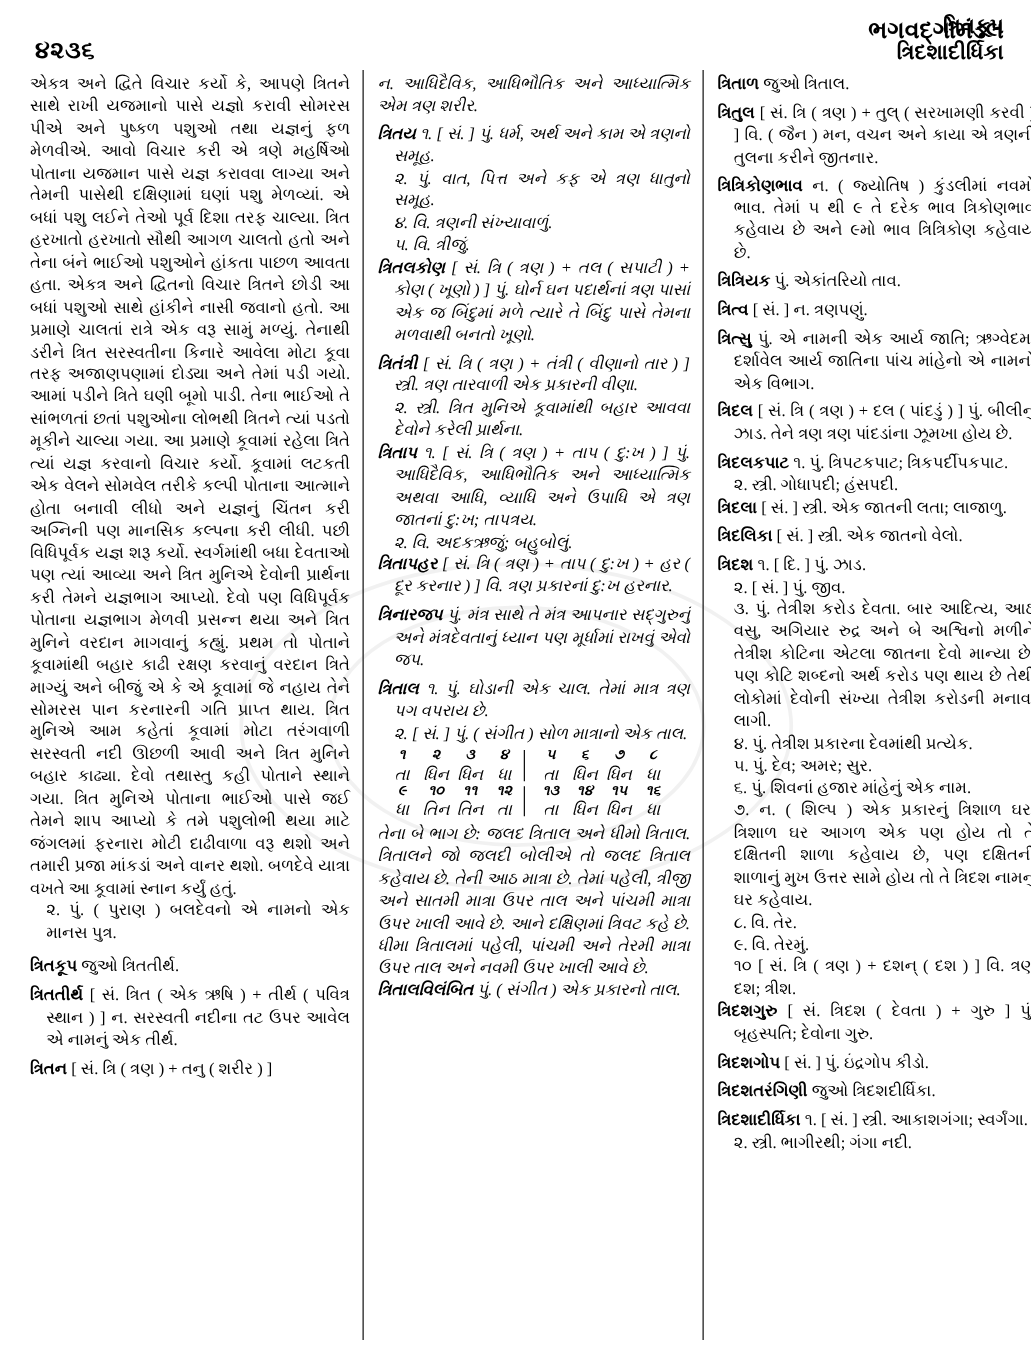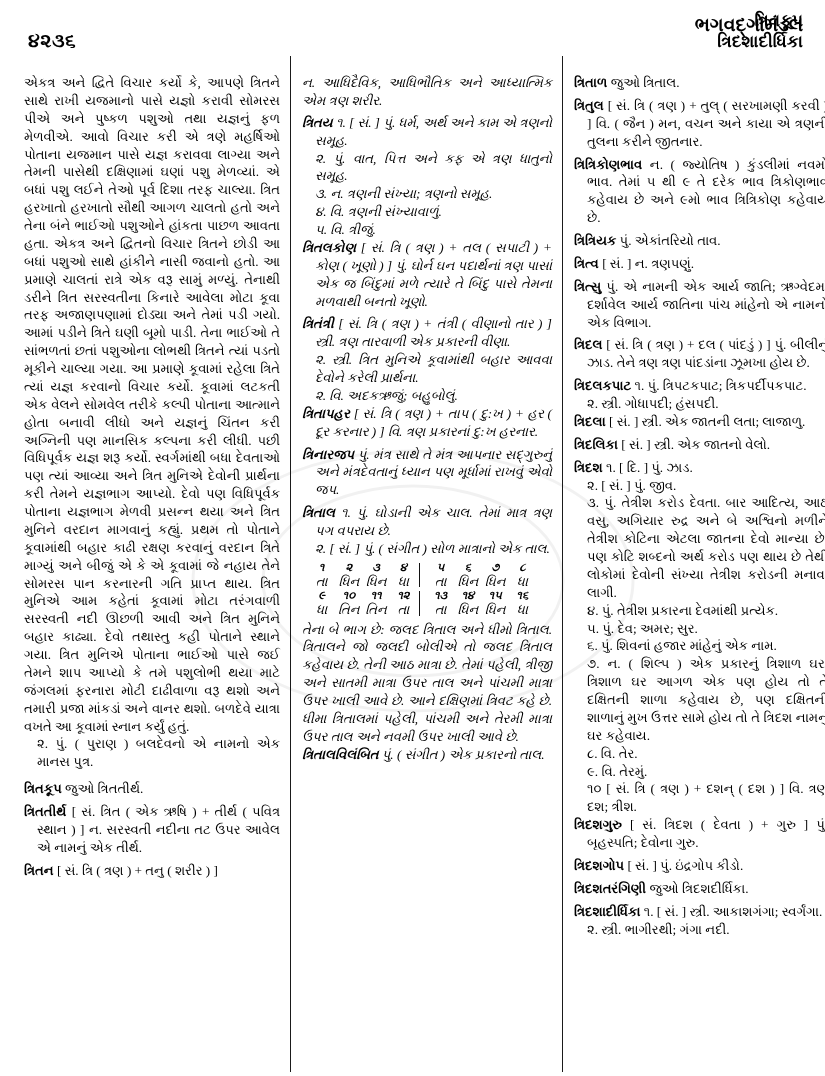--- a/index.html
+++ b/index.html
@@ -44,21 +44,20 @@
     display:flex;
     align-items:stretch;
   }
   .col{
     flex:0 0 auto;
     font-size:13.2px;
     line-height:1.355;
     text-align:justify;
     overflow:hidden;
     position:relative;
-    margin-top:16px;
   }
   .col-1{width:256px;padding-right:10px;}
   .col-2{width:250px;padding-left:11px;padding-right:10px;font-style:italic;}
   .col-3{width:254px;padding-left:11px;}
   .rule{
     flex:0 0 1px;
     background:#1a1a1a;
     width:1px;
     align-self:stretch;
     margin-top:-2px;
@@ -153,26 +152,26 @@
     </div>
 
     <div class="rule"></div>
 
     <div class="col col-2">
       <div class="para">ન. આધિદૈવિક, આધિભૌતિક અને આધ્યાત્મિક એમ ત્રણ શરીર.</div>
       <div class="gap-sm"></div>
       <div id="c2-entries">
           <div class="entry"><span class="hw">ત્રિતય</span><span> ૧. [ સં. ] પું. ધર્મ, અર્થ અને કામ એ ત્રણનો સમૂહ.</span></div>
           <div class="sense">૨. પું. વાત, પિત્ત અને કફ એ ત્રણ ધાતુનો સમૂહ.</div>
-          <div class="sense">૩. ન. ત્રણની સંખ્યા; ત્રણનો સમૂહ.</div>
           <div class="sense">૪. વિ. ત્રણની સંખ્યાવાળું.</div>
           <div class="sense">૫. વિ. ત્રીજું.</div>
           <div class="entry"><span class="hw">ત્રિતલકોણ</span><span> [ સં. ત્રિ ( ત્રણ ) + તલ ( સપાટી ) + કોણ ( ખૂણો ) ] પું. ઘોર્ન ઘન પદાર્થનાં ત્રણ પાસાં એક જ બિંદુમાં મળે ત્યારે તે બિંદુ પાસે તેમના મળવાથી બનતો ખૂણો.</span></div>
           <div class="entry"><span class="hw">ત્રિતંત્રી</span><span> [ સં. ત્રિ ( ત્રણ ) + તંત્રી ( વીણાનો તાર ) ] સ્ત્રી. ત્રણ તારવાળી એક પ્રકારની વીણા.</span></div>
           <div class="sense">૨. સ્ત્રી. ત્રિત મુનિએ કૂવામાંથી બહાર આવવા દેવોને કરેલી પ્રાર્થના.</div>
+          <div class="entry"><span class="hw">ત્રિતાપ</span><span> ૧. [ સં. ત્રિ ( ત્રણ ) + તાપ ( દુ:ખ ) ] પું. આધિદૈવિક, આધિભૌતિક અને આધ્યાત્મિક અથવા આધિ, વ્યાધિ અને ઉપાધિ એ ત્રણ જાતનાં દુ:ખ; તાપત્રય.</span></div>
           <div class="sense">૨. વિ. અદકઋજું; બહુબોલું.</div>
           <div class="entry"><span class="hw">ત્રિતાપહર</span><span> [ સં. ત્રિ ( ત્રણ ) + તાપ ( દુ:ખ ) + હર ( દૂર કરનાર ) ] વિ. ત્રણ પ્રકારનાં દુ:ખ હરનાર.</span></div>
           <div class="entry"><span class="hw">ત્રિનારજપ</span><span> પું. મંત્ર સાથે તે મંત્ર આપનાર સદ્‌ગુરુનું અને મંત્રદેવતાનું ધ્યાન પણ મૂર્ધામાં રાખવું એવો જપ.</span></div>
           <div class="entry"><span class="hw">ત્રિતાલ</span><span> ૧. પું. ઘોડાની એક ચાલ. તેમાં માત્ર ત્રણ પગ વપરાય છે.</span></div>
           <div class="sense">૨. [ સં. ] પું. ( સંગીત ) સોળ માત્રાનો એક તાલ.</div>
         </div>
       <div class="tala-table" id="tala-table">
           <div style="width: 100%;">
             <div style="display: flex;">
               <div class="tala-half">

